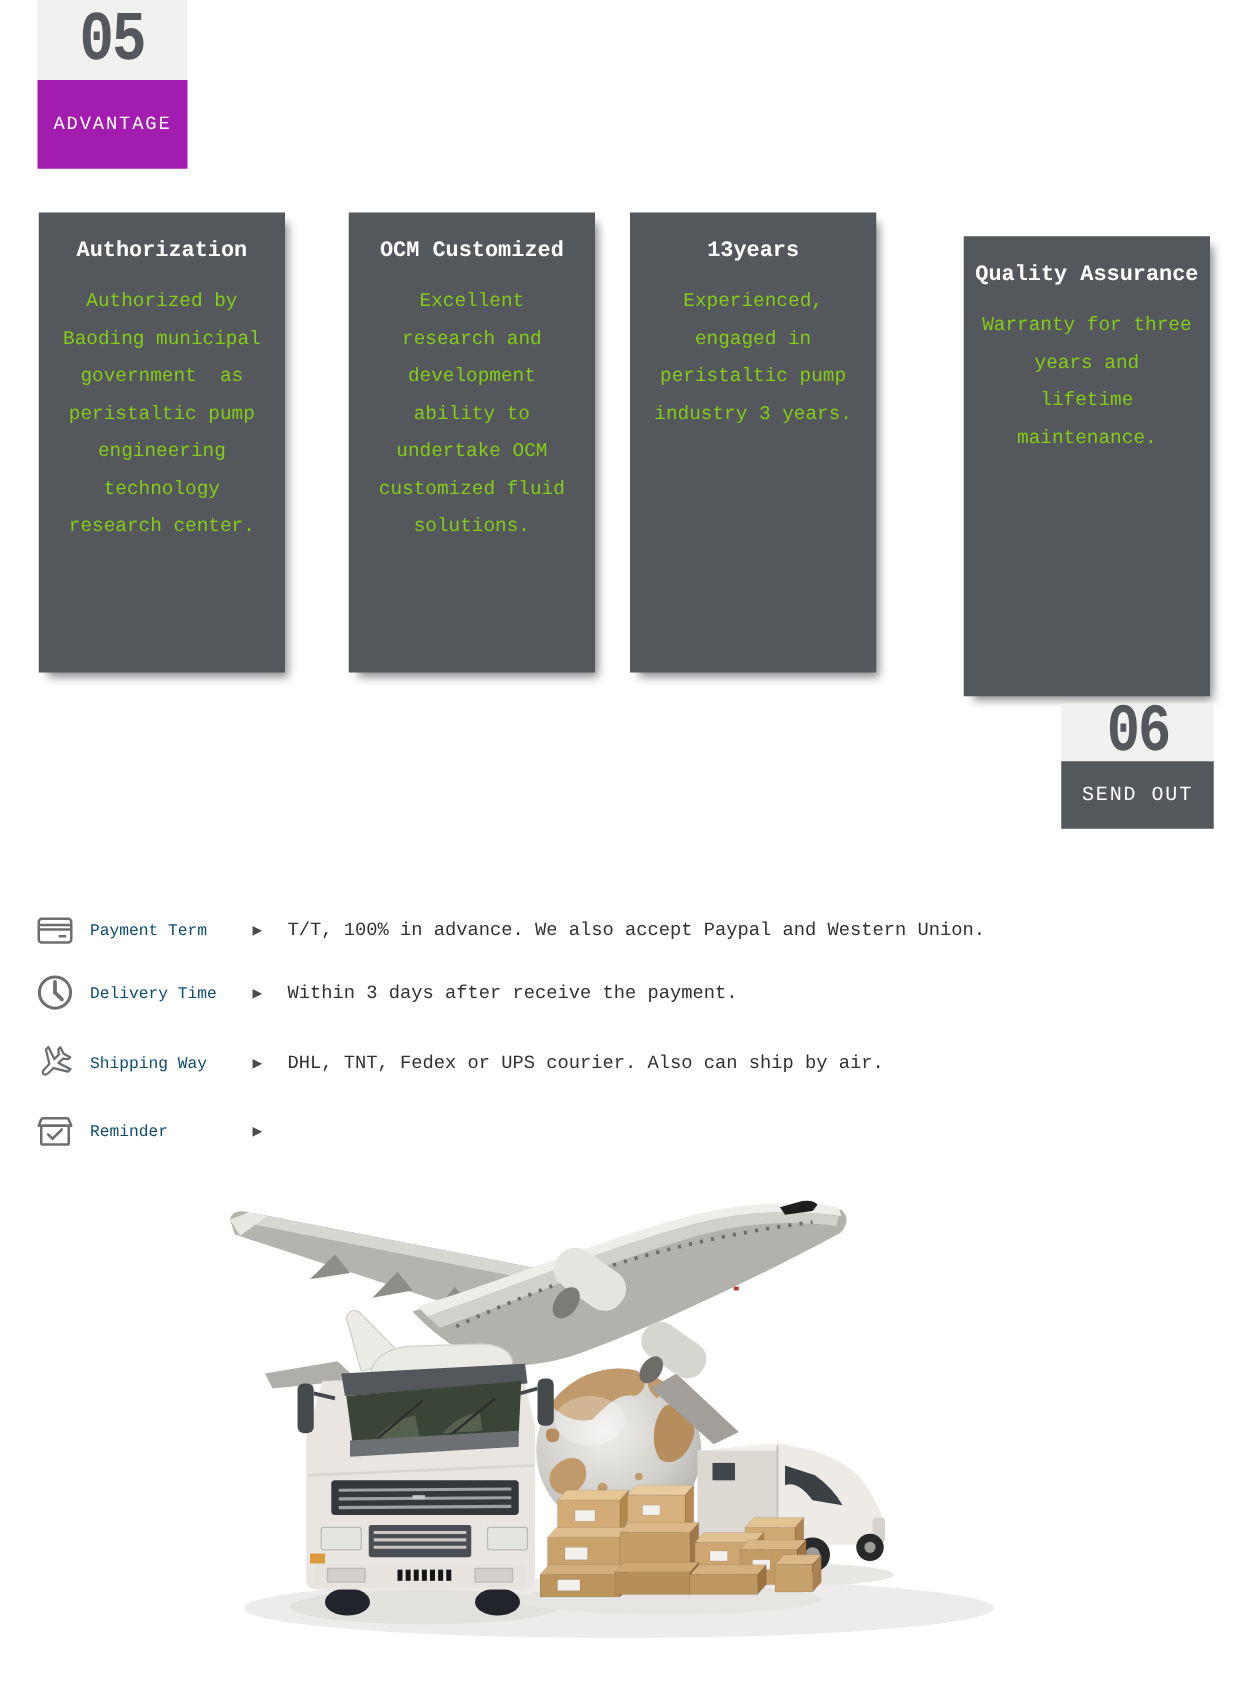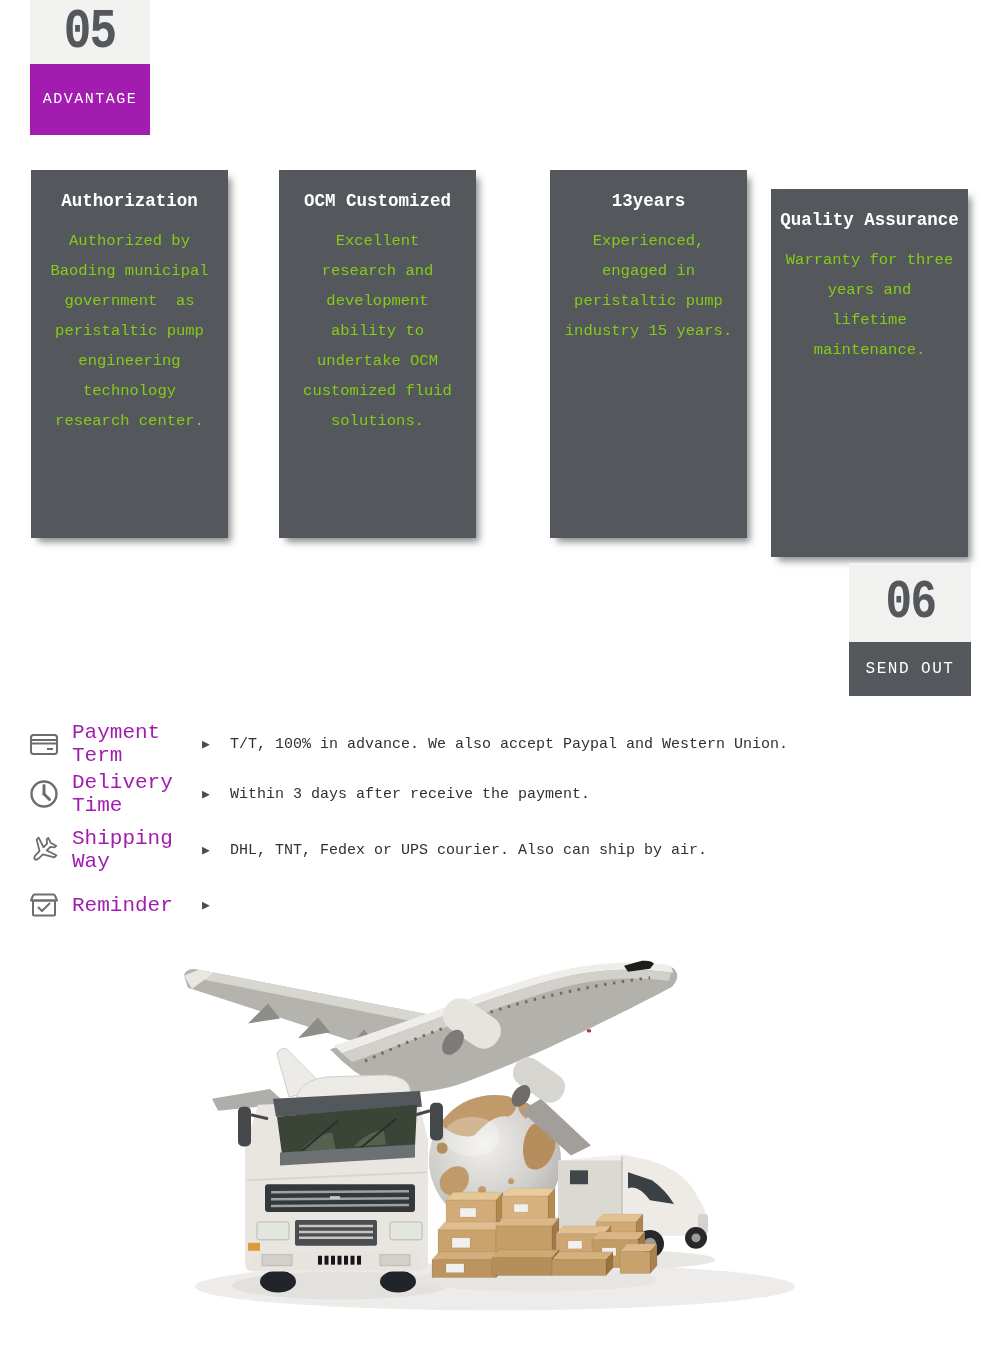--- a/index.html
+++ b/index.html
@@ -11,40 +11,40 @@
   .badge .num-box{background:#f1f1ef;display:flex;align-items:center;justify-content:center;}
   .badge .num{font-weight:700;color:#54575c;transform:scaleX(.82);letter-spacing:-2px;}
   .badge .label-box{background:#a21caf;display:flex;align-items:center;justify-content:center;}
   .badge .label{color:#ffffff;letter-spacing:1.5px;}
   #badge-advantage{left:30px;top:0;width:120px;}
   #badge-advantage .num-box{height:64px;}
   #badge-advantage .num{font-size:56px;}
   #badge-advantage .label-box{height:71px;}
   #badge-advantage .label{font-size:15px;}
   #badge-sendout{left:849px;top:563px;width:122px;}
-  #badge-sendout .num-box{height:79px;}
+  #badge-sendout .num-box{height:46px;}
   #badge-sendout .num{font-size:54px;}
   #badge-sendout .label-box{height:54px;background:#54575c;}
   #badge-sendout .label{font-size:16px;}
 
   
   .card{position:absolute;top:170px;width:197px;height:368px;background:#54575c;
         box-shadow:5px 6px 7px -2px rgba(45,47,50,.55);color:#ffffff;text-align:center;box-sizing:border-box;}
-  #card-0{left:31px;} #card-1{left:279px;} #card-2{left:550px;} #card-3{left:771px;margin-top:19px;}
+  #card-0{left:31px;} #card-1{left:279px;} #card-2{left:504px;} #card-3{left:771px;margin-top:19px;}
   .card-title{margin-top:21px;font-size:17.5px;font-weight:700;}
   .card-body{margin-top:15px;font-size:15.5px;line-height:30px;white-space:pre-line;color:#84cc16;}
 
   
   .info-rows{position:absolute;left:28px;top:727px;width:950px;}
   .info-row{display:flex;align-items:center;height:34px;}
   .info-row:nth-child(1){margin-bottom:16px;}
   .info-row:nth-child(2){margin-bottom:22px;}
   .info-row:nth-child(3){margin-bottom:21px;}
   .row-icon{width:32px;height:32px;flex:0 0 32px;margin-right:12px;}
-  .row-label{width:130px;flex:0 0 130px;font-size:21px;color:#a21caf;}
+  .row-label{width:130px;flex:0 0 130px;font-size:13px;color:#0c4a6e;}
   .row-arrow{font-size:13px;color:#4a4c4e;margin-right:14px;width:14px;flex:0 0 14px;}
   .row-text{font-size:15px;color:#303134;}
 
   
   .hero{position:absolute;left:150px;top:940px;width:700px;height:417px;}
 </style>
 </head>
 <body>
 
 <div class="page">
@@ -76,21 +76,21 @@
 ability to
 undertake OCM
 customized fluid
 solutions.</div>
   </div>
   <div class="card" id="card-2">
     <div class="card-title">13years</div>
     <div class="card-body">Experienced,
 engaged in
 peristaltic pump
-industry 15 years.</div>
+industry 3 years.</div>
   </div>
   <div class="card" id="card-3">
     <div class="card-title">Quality Assurance</div>
     <div class="card-body">Warranty for three
 years and
 lifetime
 maintenance.</div>
   </div>
 
   <div class="badge" id="badge-sendout">

